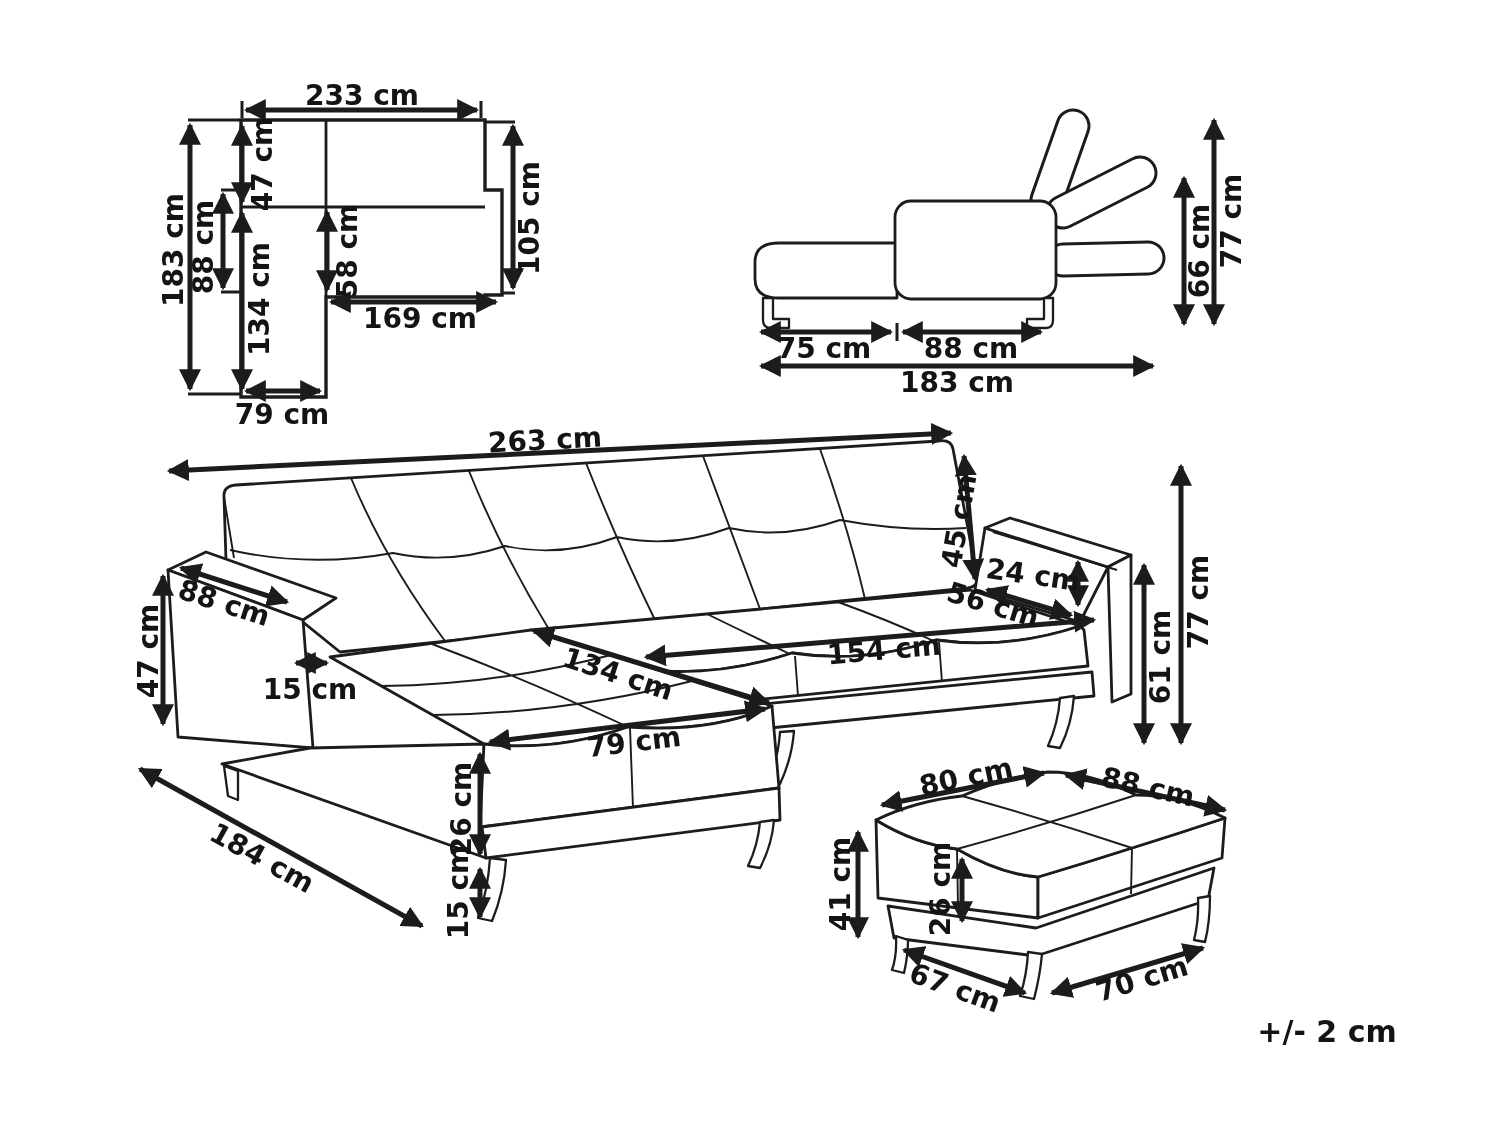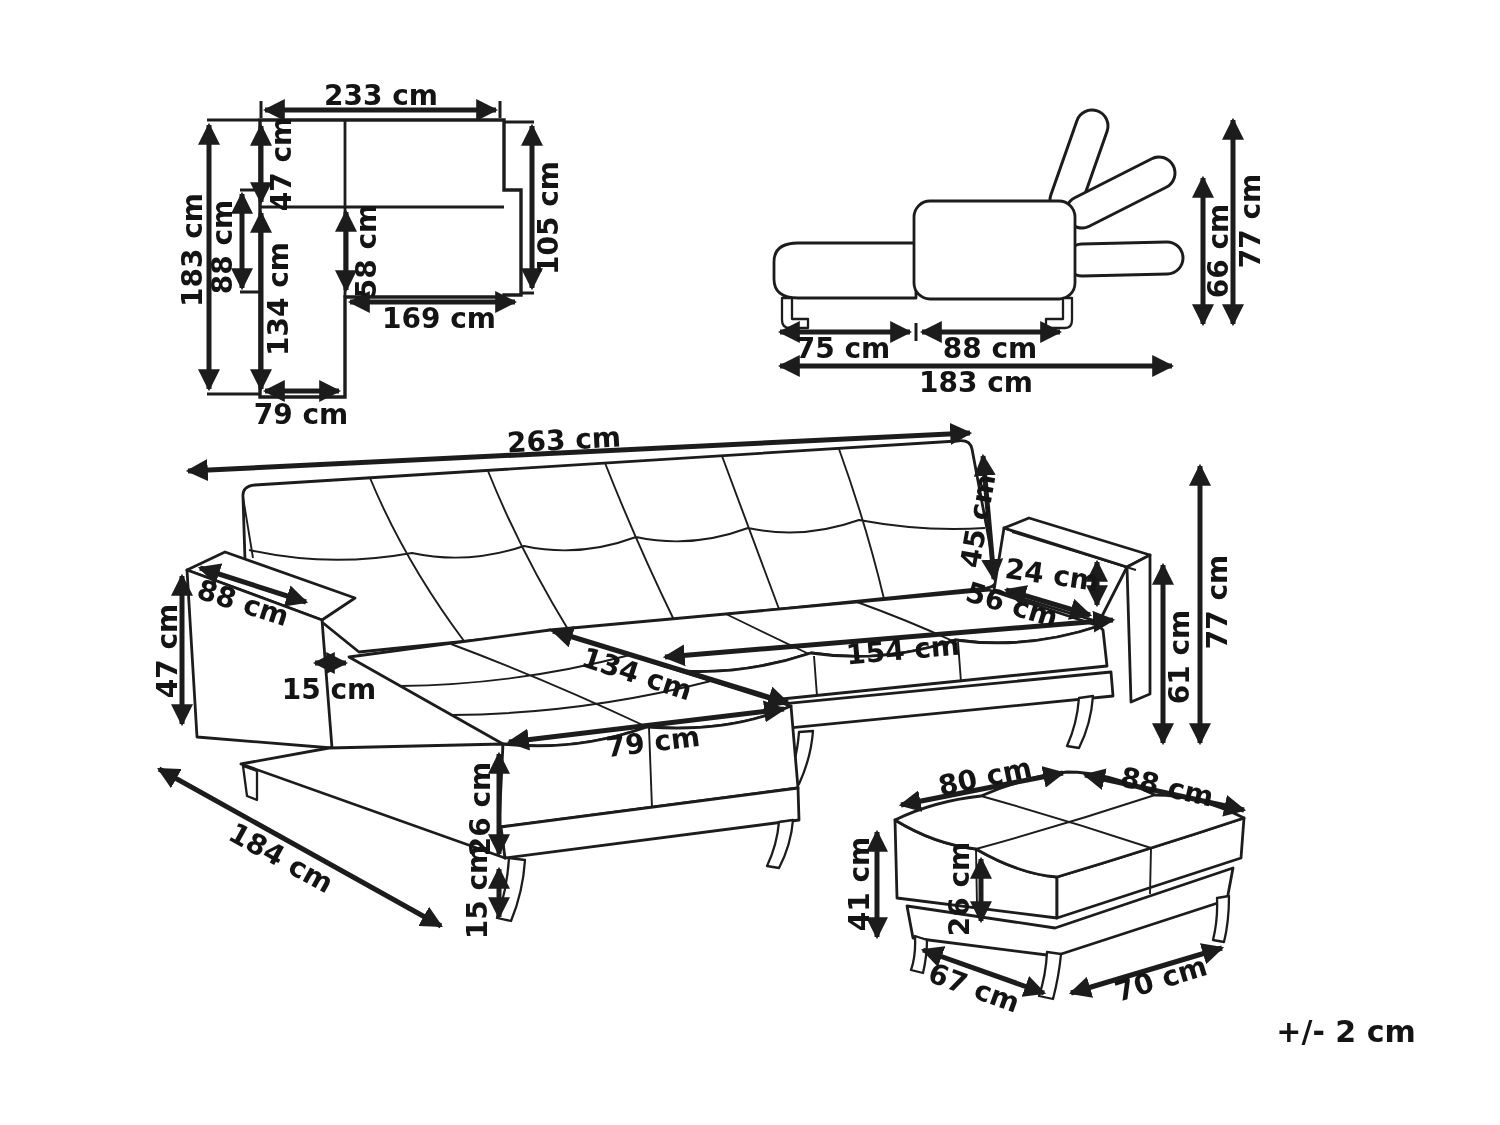--- a/index.html
+++ b/index.html
@@ -1,16 +1,16 @@
 <!DOCTYPE html>
 <html><head>
 <meta charset="utf-8">
 <style>
   html,body { margin:0; padding:0; background:#fff; }
-  .stage { width:1212px; height:1125px; position:relative; background:#fff;margin-left:19px; }
+  .stage { width:1212px; height:1125px; position:relative; background:#fff; }
   svg text { font-family:"DejaVu Sans","Liberation Sans",sans-serif; }
   .lbl { font-weight:700; font-size:28px; fill:#141414; text-anchor:middle; dominant-baseline:central; }
   .note { font-weight:700; font-size:30px; fill:#141414; text-anchor:middle; dominant-baseline:central; }
   .wall { fill:#fff; stroke:#1c1c1c; stroke-width:3.4; stroke-linejoin:miter; }
   .inner { fill:none; stroke:#1c1c1c; stroke-width:2.8; }
   .outline { fill:#fff; stroke:#1c1c1c; stroke-width:2.8; stroke-linejoin:round; }
   .seam { fill:none; stroke:#1c1c1c; stroke-width:1.9; }
   .leg { fill:#fff; stroke:#1c1c1c; stroke-width:2.3; stroke-linejoin:round; }
   .dim { stroke:#1c1c1c; stroke-width:5; fill:none; }
   .tick { stroke:#1c1c1c; stroke-width:3; fill:none; }

